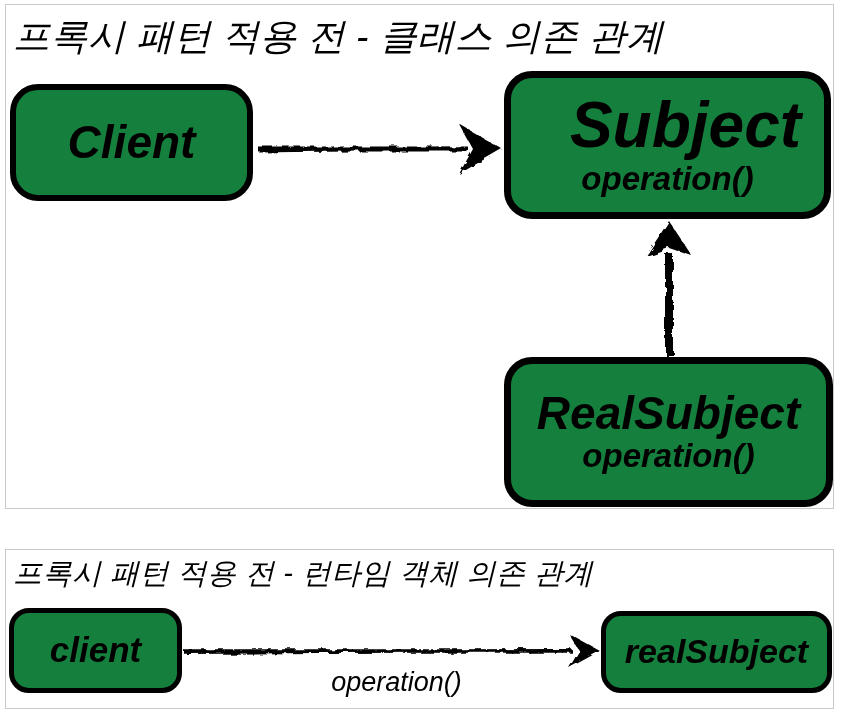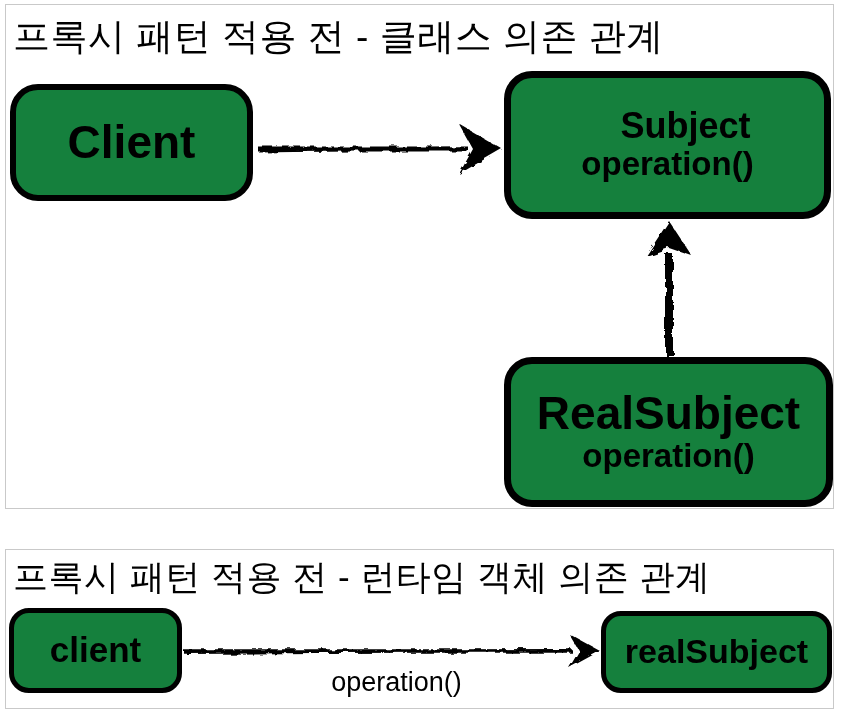--- a/index.html
+++ b/index.html
@@ -5,61 +5,61 @@
   html, body {
     margin: 0;
     padding: 0;
     background: #ffffff;
     width: 844px;
     height: 713px;
     overflow: hidden;
     font-family: "Liberation Sans", sans-serif;
     color: #000;
   }
-  .stage { position: relative; width: 816px; height: 713px; background: #fff; }
+  .stage { position: relative; width: 816px; height: 713px; background: #fff; font-style: italic; }
 
   .panel {
     position: absolute;
     background: #ffffff;
     border: 1px solid #c9c9c9;
     box-sizing: border-box;
   }
   .panel-top    { left: 5px; top: 4px;   width: 829px; height: 505px; }
   .panel-bottom { left: 5px; top: 549px; width: 829px; height: 160px; }
 
   .panel-title {
     position: absolute;
     left: 7px;
     white-space: nowrap;
     font-weight: 500;
     letter-spacing: 0.5px;
   }
   .panel-top .panel-title    { top: 7px;  font-size: 37px; }
-  .panel-bottom .panel-title { top: 4px;  font-size: 35px; }
+  .panel-bottom .panel-title { top: 4px;  font-size: 29px; }
 
   .node {
     position: absolute;
     box-sizing: border-box;
     background: #15803d;
     border: 6px solid #000;
     border-radius: 28px;
     display: flex;
     flex-direction: column;
     align-items: center;
     justify-content: center;
     text-align: center;
   }
   .node .node-label  { font-weight: bold; line-height: 1.05; }
   .node .node-method { font-weight: bold; line-height: 1.15; }
 
   
   .node-client      { left: 4px;   top: 79px;  width: 243px; height: 117px; }
   .node-client .node-label { font-size: 46px; }
   .node-subject     { left: 498px; top: 66px;  width: 327px; height: 148px; border-width: 7px; }
-  .node-subject .node-label { font-size: 36px; margin-left: 36px; }
+  .node-subject .node-label { font-size: 64px; margin-left: 36px; }
   .node-subject .node-method { font-size: 33px; }
   .node-realsubject { left: 498px; top: 352px; width: 329px; height: 150px; border-width: 7px; }
   .node-realsubject .node-label { font-size: 46px; }
   .node-realsubject .node-method { font-size: 33px; }
 
   
   .node-client2      { left: 3px;   top: 58px; width: 173px; height: 85px; border-width: 5px; border-radius: 20px; }
   .node-client2 .node-label { font-size: 35px; }
   .node-realsubject2 { left: 595px; top: 61px; width: 231px; height: 82px; border-width: 5px; border-radius: 20px; }
   .node-realsubject2 .node-label { font-size: 34px; }

